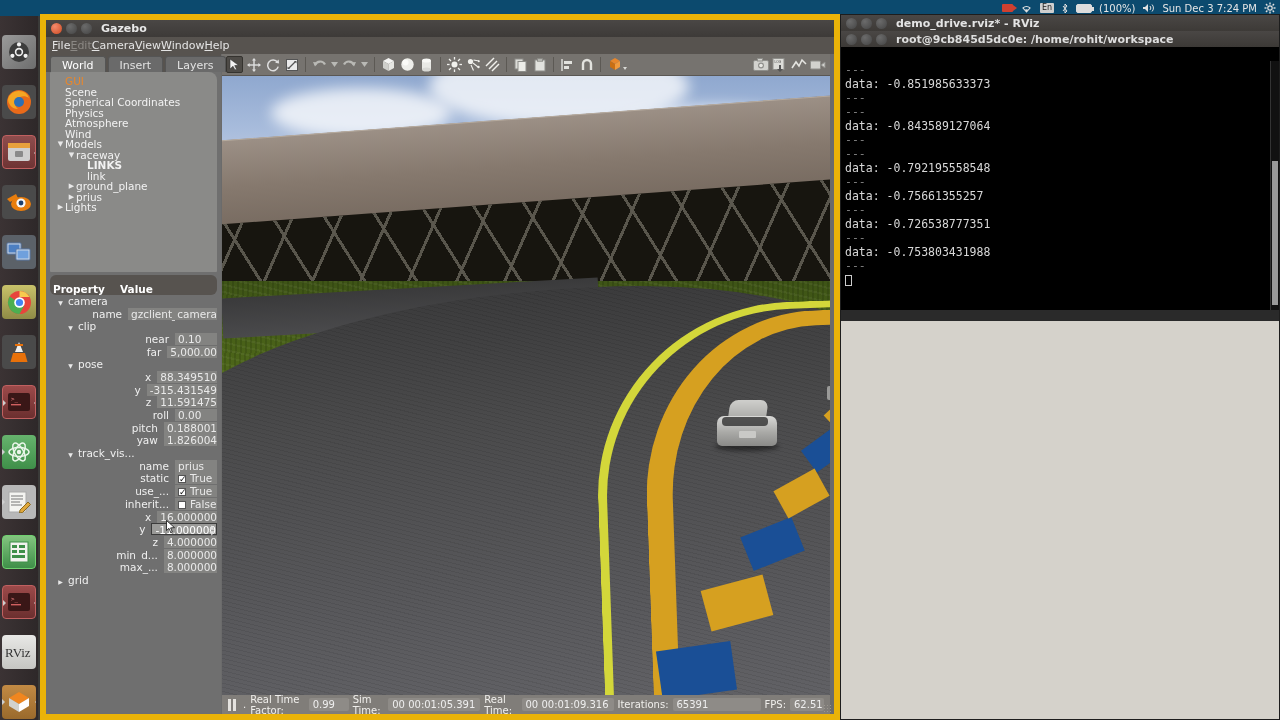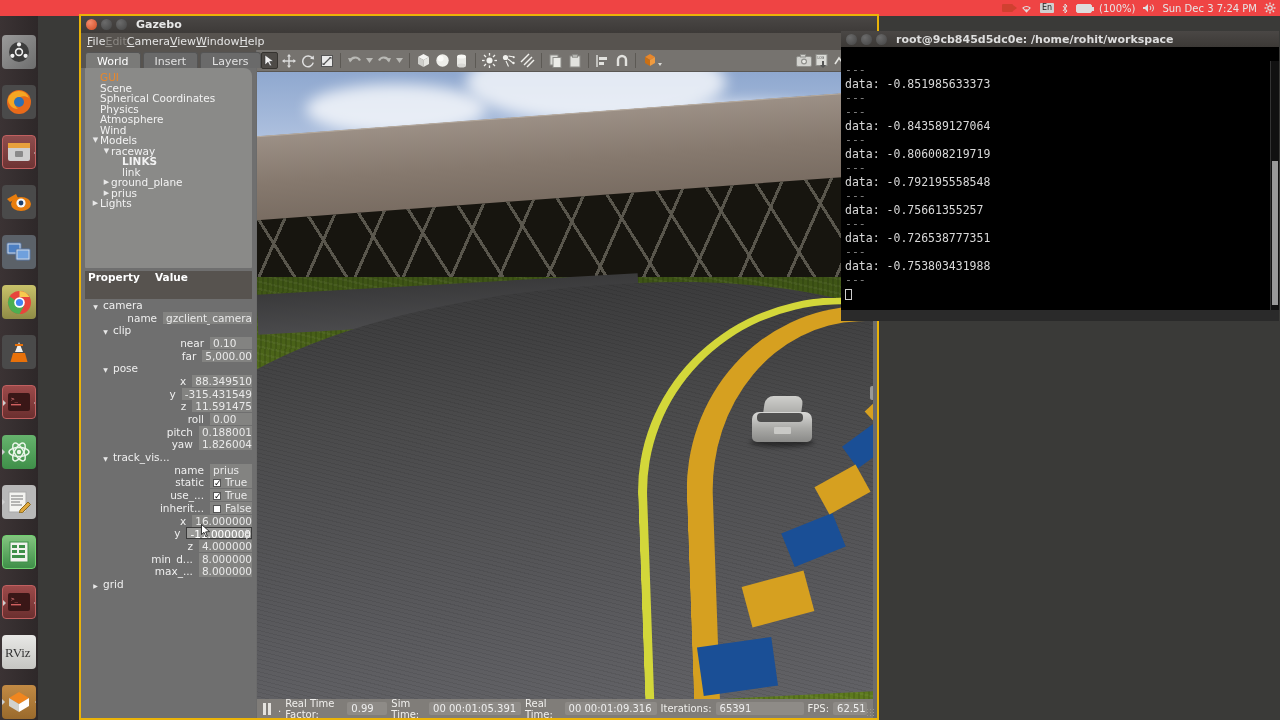--- a/index.html
+++ b/index.html
@@ -8,21 +8,21 @@
     background: #2c2c2c;
     font-family: "DejaVu Sans", sans-serif;
     font-size: 11px;
     -webkit-font-smoothing: antialiased;
   }
   #root { position: relative; width: 1280px; height: 720px; background:#3a3a38; }
 
   
   .top-panel {
     position:absolute; left:0; top:0; width:1280px; height:16px;
-    background:#ef4444; color:#dedede; display:flex; align-items:center;
+    background:#0c4a6e; color:#dedede; display:flex; align-items:center;
   }
   .top-right { position:absolute; right:4px; top:0; height:16px; display:flex; align-items:center; gap:7px; font-size:10px; color:#e6e6e6;}
   .top-ind { display:flex; align-items:center; }
   .rec-ico { width:11px; height:8px; background:#d04030; border-radius:1px; position:relative;}
   .rec-ico:after{content:"";position:absolute;right:-4px;top:1px;border-left:4px solid #d04030;border-top:3px solid transparent;border-bottom:3px solid transparent;}
   .kb-ico { font-size:8px; background:#cfcfcf; color:#222; padding:0 2px; border-radius:1px; line-height:10px;}
   .batt-ico { width:16px;height:9px;border:1px solid #ddd;border-radius:2px;background:#ddd;position:relative;}
   .batt-ico:after{content:"";position:absolute;right:-3px;top:2px;width:2px;height:4px;background:#ddd;}
 
   
@@ -31,21 +31,21 @@
     background:linear-gradient(to right,#3b3334,#2e2829);
     padding-top:3px;
   }
   .lch-item { width:34px;height:34px;margin:16px 2px; border-radius:4px; position:relative;
     display:flex;align-items:center;justify-content:center; overflow:hidden;text-decoration:underline; }
   .lch-arrow-l{position:absolute;left:0;top:14px;width:0;height:0;border-left:3px solid #cfcfcf;border-top:3px solid transparent;border-bottom:3px solid transparent;}
   .lch-arrow-r{position:absolute;right:-2px;top:14px;width:0;height:0;border-right:3px solid #cfcfcf;border-top:3px solid transparent;border-bottom:3px solid transparent;}
 
   
   .gz-win { position:absolute; left:40px; top:14px; width:800px; height:706px;
-    background:#6e6e6e; border:2px solid #eab308;margin-left:39px; }
+    background:#6e6e6e; border:6px solid #eab308; }
   .gz-title { height:17px; background:linear-gradient(to bottom,#4a4745,#3d3a38);
     display:flex; align-items:center; padding-left:5px; color:#e8e8e8; font-weight:bold; font-size:11px;}
   .wbtns { display:flex; gap:4px; align-items:center; margin-right:9px;}
   .wb { width:11px;height:11px;border-radius:50%; }
   .wb.c{background:radial-gradient(circle at 35% 32%,#f48b6c,#cd4a22);}
   .wb.m{background:radial-gradient(circle at 35% 32%,#6b6b6b,#444);}
   .wb.x{background:radial-gradient(circle at 35% 32%,#6b6b6b,#444);}
   .gz-menubar { height:17px; background:#57534f; display:flex; align-items:center;
      padding-left:6px; color:#e4e4e4; font-size:11px;}
   .gz-menubar span.dis{color:#8b8884;}
@@ -58,22 +58,22 @@
   .gz-tab { padding:2px 11px 0 11px; font-size:11px; color:#e2e2e2; background:#6a6a6a;
      border-radius:3px 3px 0 0; border:1px solid #555;border-bottom:none;}
   .gz-tab.active { background:#7a7a78; color:#fff;}
   .tree { background:#8a8a88; flex:0 0 200px; margin:0 4px; padding:4px 4px 4px 6px;
      color:#f2f2f2; overflow:hidden; border-radius:1px 8px 1px 1px;}
   .tree-row { display:flex;align-items:center; height:10.5px; line-height:10.5px; font-size:10.5px; white-space:nowrap;}
   .tri { width:9px; display:inline-block; color:#e8e8e8; font-size:7px; text-align:center;}
   .tri.down:before{content:"\25BC";}
   .tri.right:before{content:"\25B6";}
 
-  .prop-hdr { display:flex; height:28px; background:#57534f; color:#fff; font-weight:bold;
-     font-size:10.5px; margin:3px 4px 0 4px; align-items:flex-start;}
+  .prop-hdr { display:flex; height:20px; background:#57534f; color:#fff; font-weight:bold;
+     font-size:10.5px; margin:3px 4px 0 4px; align-items:flex-end;border-radius:6px;}
   .prop-hdr div:first-child{width:70px;padding-left:3px;}
   .prop-list { margin:0 4px; flex:1; overflow:hidden;}
   .prow { display:flex; height:12.7px; align-items:center; font-size:10.5px; color:#efefef;}
   .prow .pn { width:125px; text-align:right; padding-right:6px; background:#6f6f6f;
       height:12px; line-height:12px; margin-bottom:1px;}
   .prow .pv { flex:1; background:#838381; height:12px; line-height:12px; padding-left:3px;
       color:#e9e9e9; margin-bottom:1px; position:relative;}
   .prow.grp .pn { text-align:left; padding-left:12px; }
   .prow.grp .pv { background:#6f6f6f; }
   .prow .pn .tri{ font-size:6px; margin-right:3px;}
@@ -770,38 +770,48 @@
           <span>Iterations:</span>
           <span class="stat-val" style="min-width:88px">65391</span>
           <span style="margin-left:auto">FPS:</span>
           <span class="stat-val" style="min-width:34px">62.51</span>
         </div>
       </div>
     </div>
     <div class="grip"></div>
   </div>
 
+  <div class="rviz-win">
+    <div class="rviz-title">
+      <div class="wbtns">
+        <span class="wb x"></span>
+        <span class="wb m"></span>
+        <span class="wb x"></span>
+      </div>
+      <span>demo_drive.rviz* - RViz</span>
+    </div>
+
+  </div>
 
   <div class="term-win">
     <div class="term-title">
       <div class="wbtns">
         <span class="wb x"></span>
         <span class="wb m"></span>
         <span class="wb x"></span>
       </div>
       <span>root@9cb845d5dc0e: /home/rohit/workspace</span>
     </div>
     <div class="term-body" id="term-body">
         <div style="color: rgb(122, 122, 122);">---</div>
         <div>data: -0.851985633373</div>
         <div style="color: rgb(122, 122, 122);">---</div>
         <div style="color: rgb(122, 122, 122);">---</div>
         <div>data: -0.843589127064</div>
         <div style="color: rgb(122, 122, 122);">---</div>
-        <div>data: -0.806008219719</div>
         <div style="color: rgb(122, 122, 122);">---</div>
         <div>data: -0.792195558548</div>
         <div style="color: rgb(122, 122, 122);">---</div>
         <div>data: -0.75661355257</div>
         <div style="color: rgb(122, 122, 122);">---</div>
         <div>data: -0.726538777351</div>
         <div style="color: rgb(122, 122, 122);">---</div>
         <div>data: -0.753803431988</div>
         <div style="color: rgb(122, 122, 122);">---</div>
         <div><span class="cursor-blk"></span></div>

